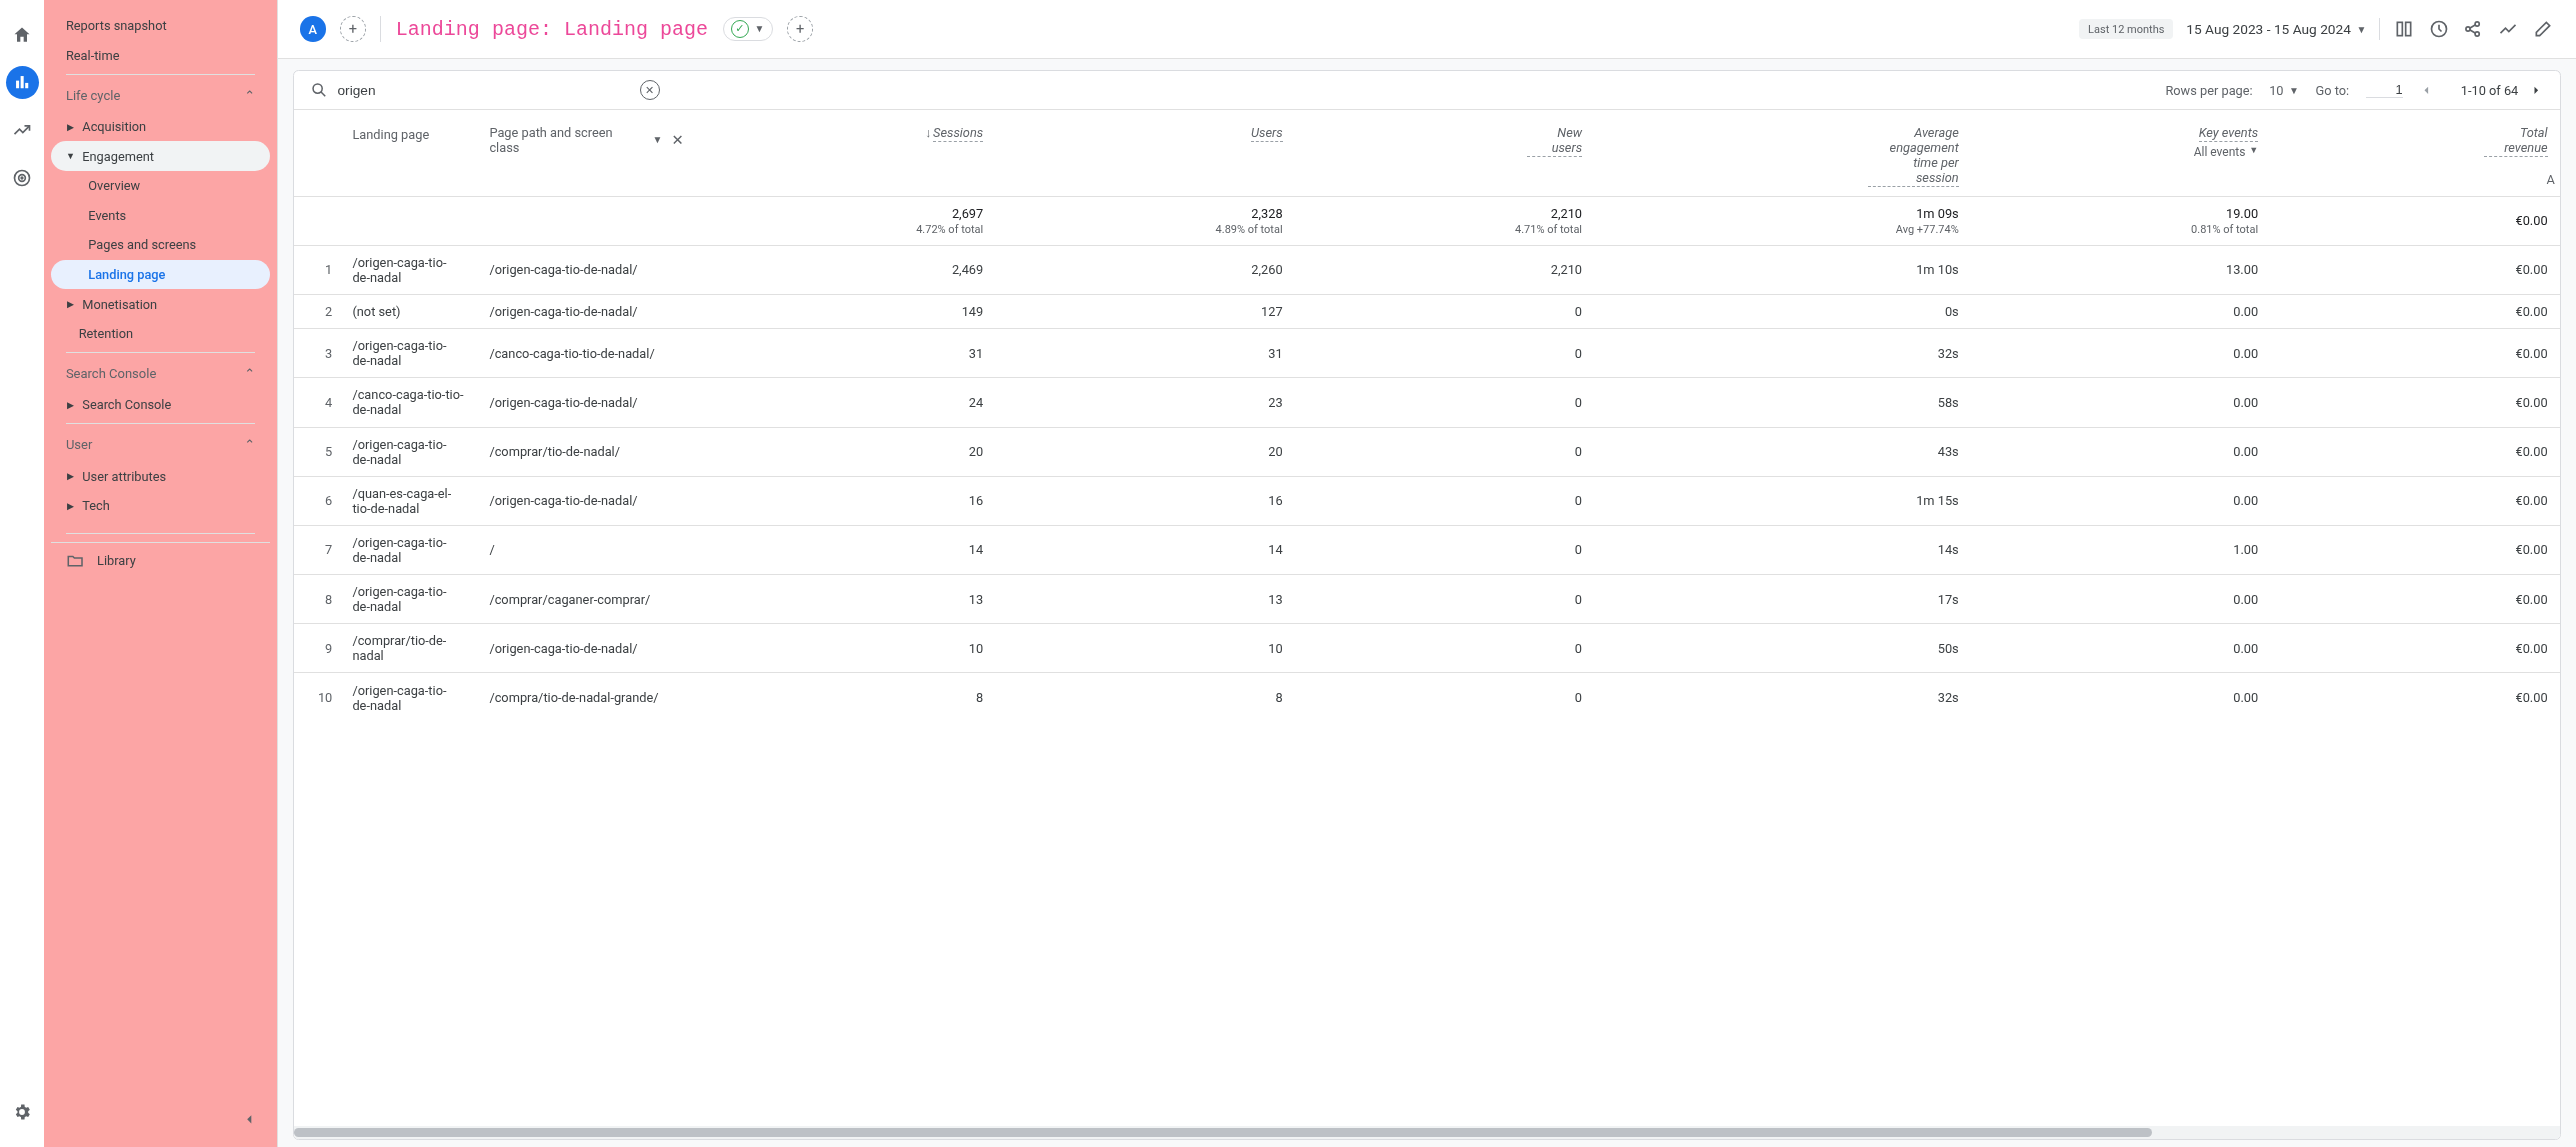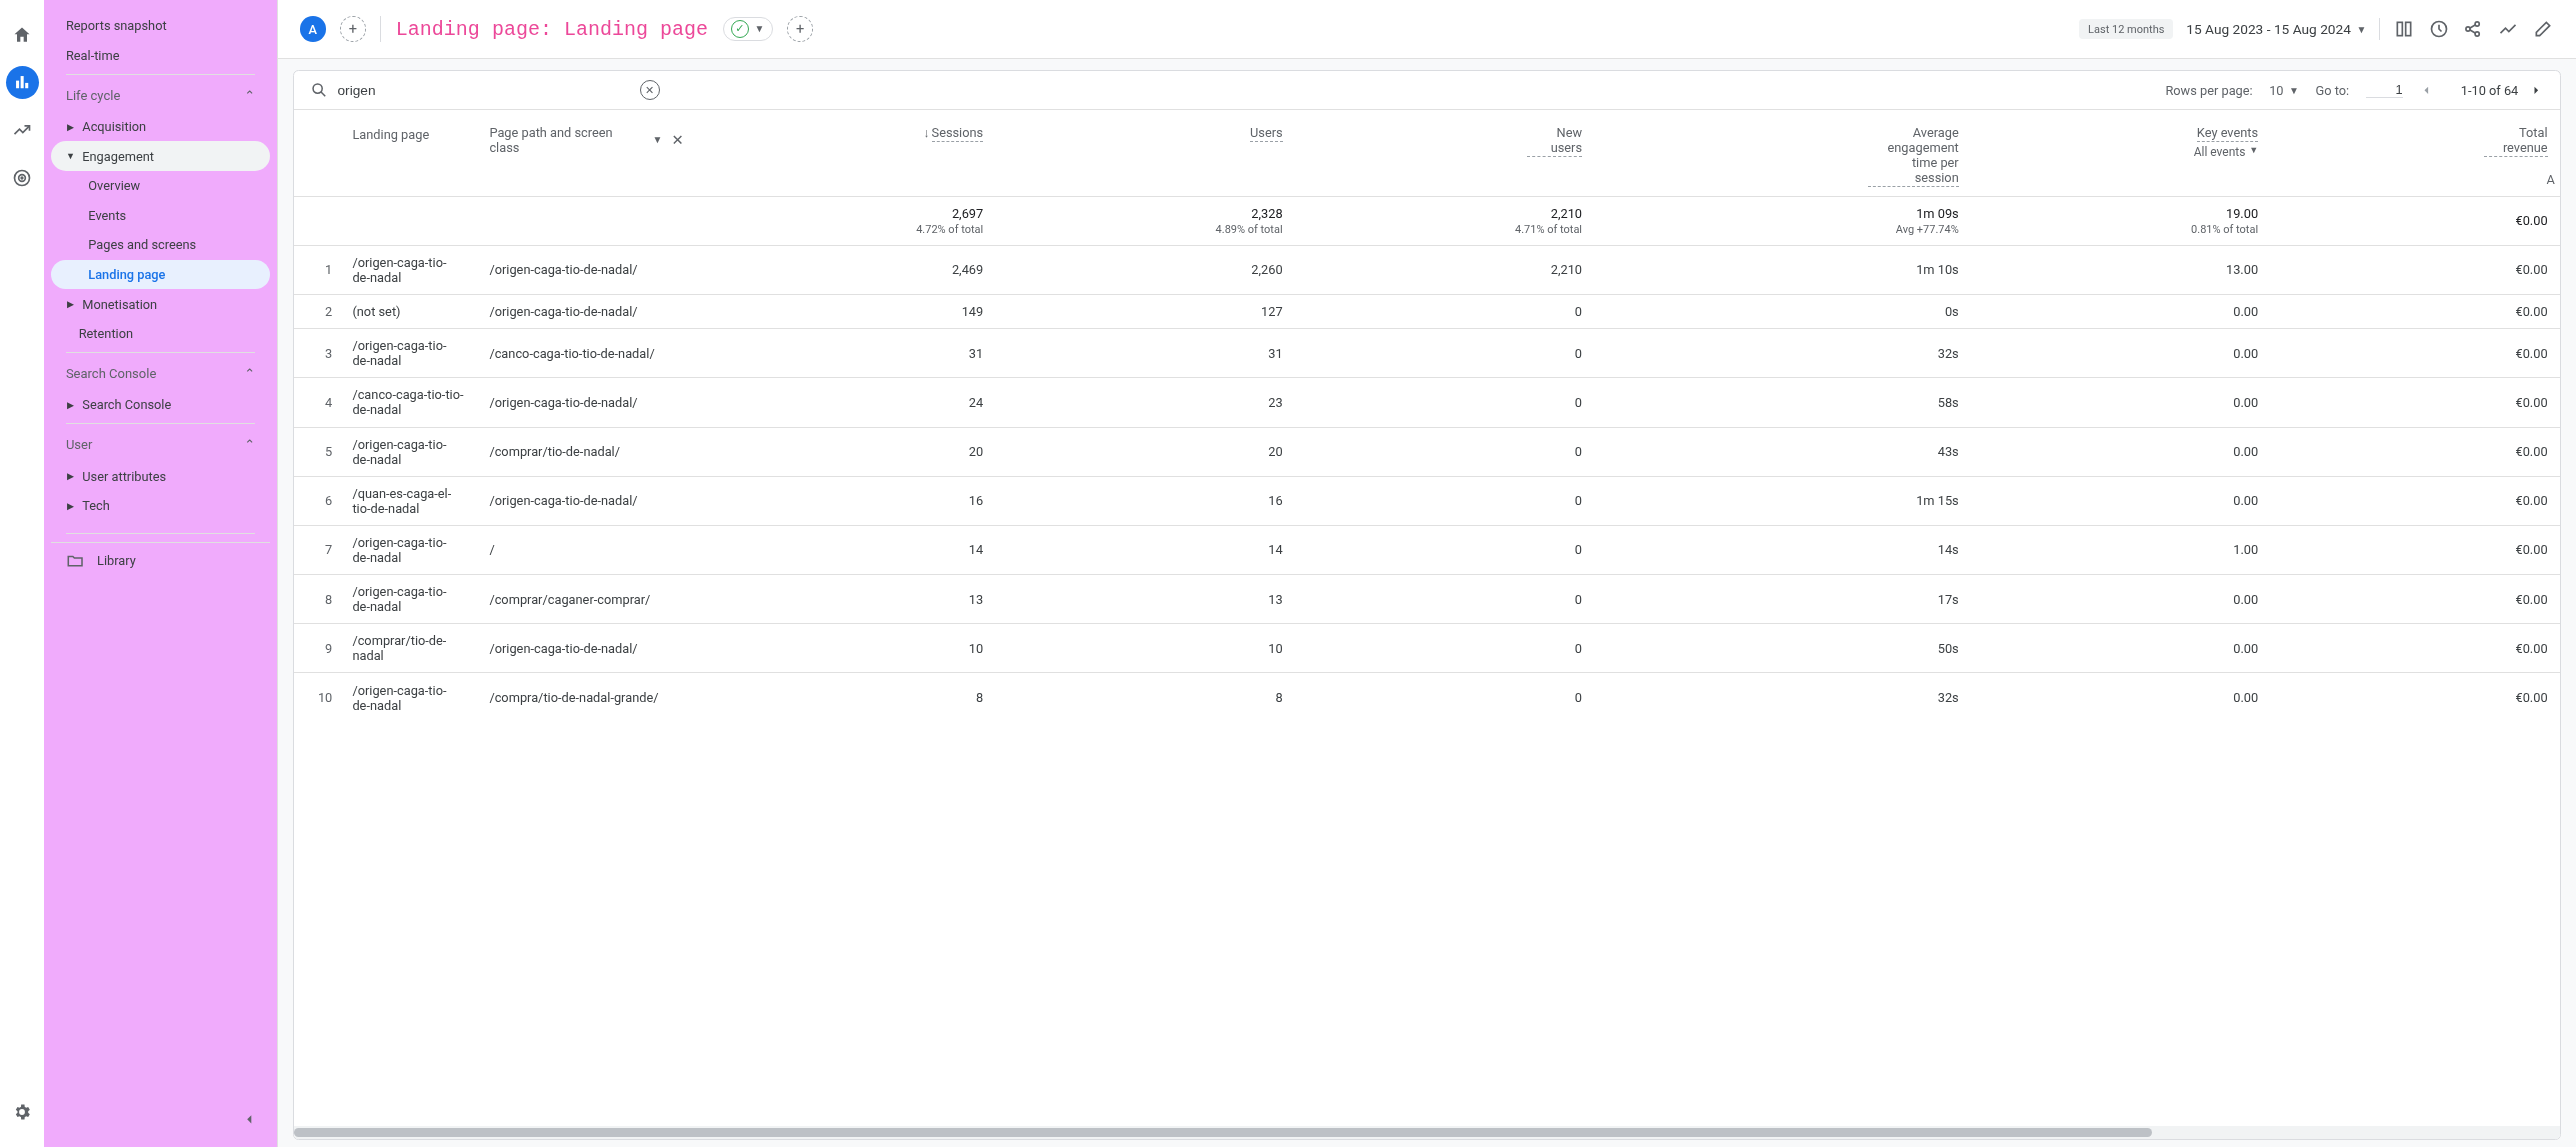--- a/index.html
+++ b/index.html
@@ -7,21 +7,21 @@
 
 .app { display: flex; height: 100vh; }
 
 
 .icon-rail { width: 44px; background: #fff; display: flex; flex-direction: column; align-items: center; padding-top: 18.3px; gap: 14.6px; border-right: none; }
 .icon-rail .rail-icon { width: 33px; height: 33px; border-radius: 50%; display: flex; align-items: center; justify-content: center; cursor: pointer; color: #5f6368; }
 .icon-rail .rail-icon.active { background: #1a73e8; color: #fff; }
 .icon-rail .rail-bottom { margin-top: auto; margin-bottom: 18.3px; }
 
 
-.sidebar { width: 234px; background: #f0abfc; border-right: 0.9px solid #e0e0e0; padding-top: 11px; display: flex; flex-direction: column; position: relative; }
+.sidebar { width: 234px; background: #fca5a5; border-right: 0.9px solid #e0e0e0; padding-top: 11px; display: flex; flex-direction: column; position: relative; }
 .sidebar-scroll { overflow-y: auto; flex: 1; padding: 0 7.3px; }
 .side-item { padding: 7.3px 14.6px; border-radius: 16.5px; cursor: pointer; display: flex; align-items: center; font-size: 12.8px; color: #3c4043; }
 .side-item.selected { background: #e8f0fe; color: #1a73e8; font-weight: 500; }
 .side-sub { padding-left: 37px; }
 .side-section { padding: 9.1px 14.6px; color: #5f6368; font-size: 13px; display: flex; align-items: center; justify-content: space-between; border-radius: 16.5px; cursor: pointer;}
 .side-section .chev { color: #5f6368; }
 .side-divider { border-top: 0.9px solid #e0e0e0; margin: 3.7px 14.6px; }
 .side-exp { padding: 7.3px 14.6px; display: flex; align-items: center; gap: 7.3px; color: #3c4043; border-radius: 16.5px; cursor: pointer;}
 .side-exp .tri { width: 9.1px; text-align: center; font-size: 9.1px; }
 .side-exp.open .tri::before { content: "▼"; }
@@ -62,21 +62,21 @@
 .pager { display: flex; align-items: center; gap: 11px; }
 .pager-btn { color: #9aa0a6; cursor: pointer; font-size:16.5px; display:flex;}
 .pager-btn.enabled { color: #3c4043; }
 
 
 .tbl-scroll { overflow: auto; flex: 1; }
 table { border-collapse: collapse; width: 100%; min-width: 1281px; }
 th, td { text-align: right; font-size: 12.8px; }
 
 thead th { vertical-align: top; padding: 14.6px 12.8px 9.1px 12.8px; color: #5f6368; font-weight: 400; position: relative; }
-thead th .col-title { border-bottom: 0.9px dashed #9aa0a6; padding-bottom: 0.9px; display: inline-block; }
+thead th .col-title { border-bottom: 0.9px dashed #9aa0a6; padding-bottom: 0.9px; display: inline-block; font-style: italic; }
 thead th.left { text-align: left; }
 
 .dim-col { width: 137px; min-width:128px; text-align:left; vertical-align:top; padding-top:16.5px;}
 .dim2-col { width: 220px; text-align:left;}
 .secondary-dim { display: flex; align-items: center; gap: 9.1px; color: #5f6368; cursor: pointer;}
 .secondary-dim .remove { font-size: 14.6px; color: #5f6368; cursor:pointer;}
 .sort-arrow { font-size: 12.8px; color: #5f6368; margin-right: 1.8px; }
 .sub-dd { color: #5f6368; font-size: 12px; display: flex; justify-content:flex-end; gap:3.7px; margin-top:3.7px; cursor:pointer;}
 
 tbody td { padding: 9.1px 12.8px; border-top: 0.9px solid #e0e0e0; color: #3c4043; vertical-align: middle; }

